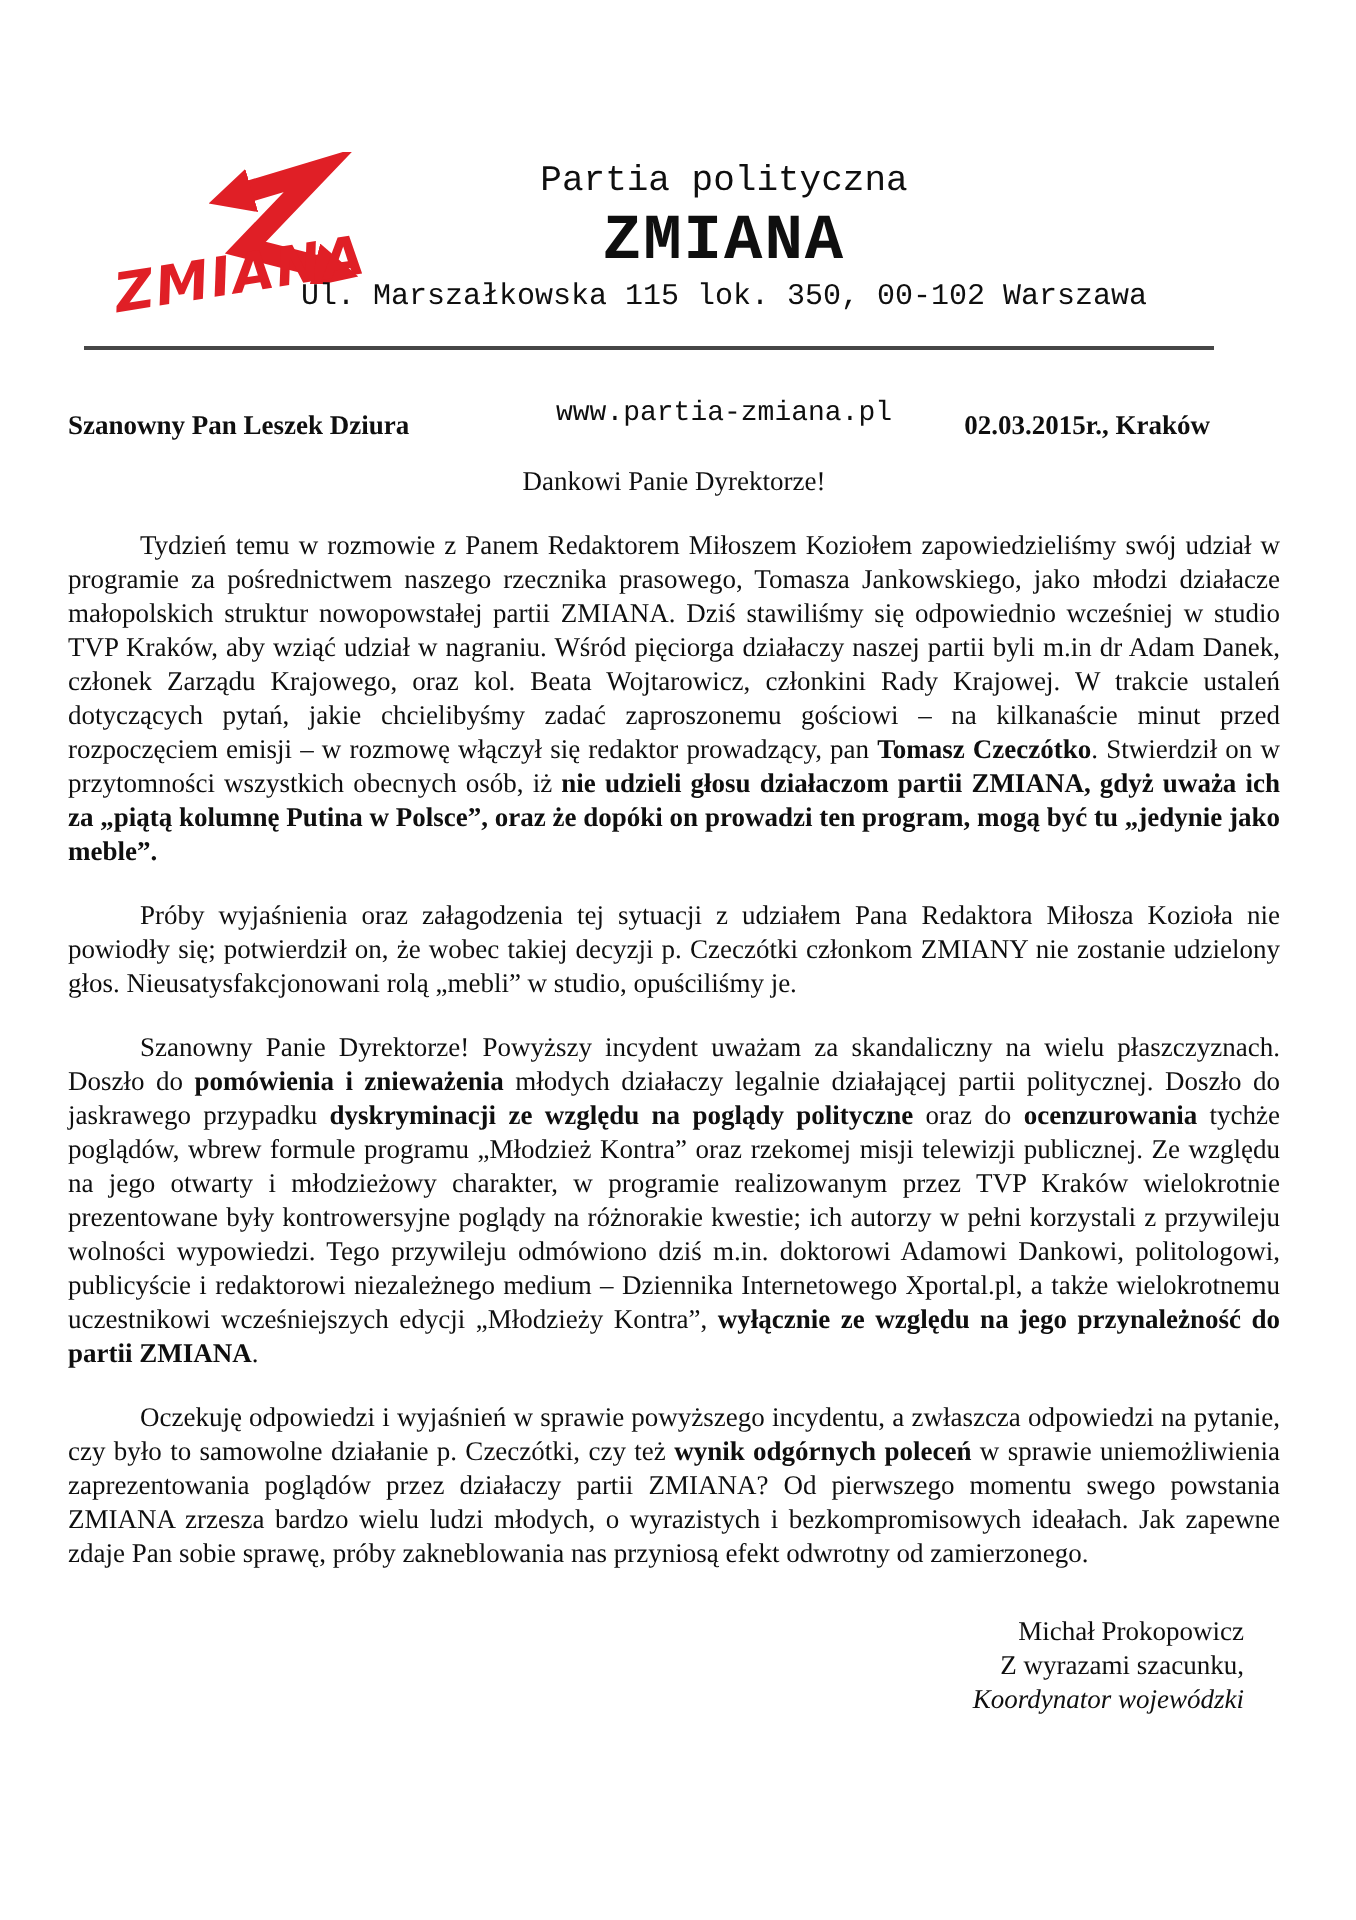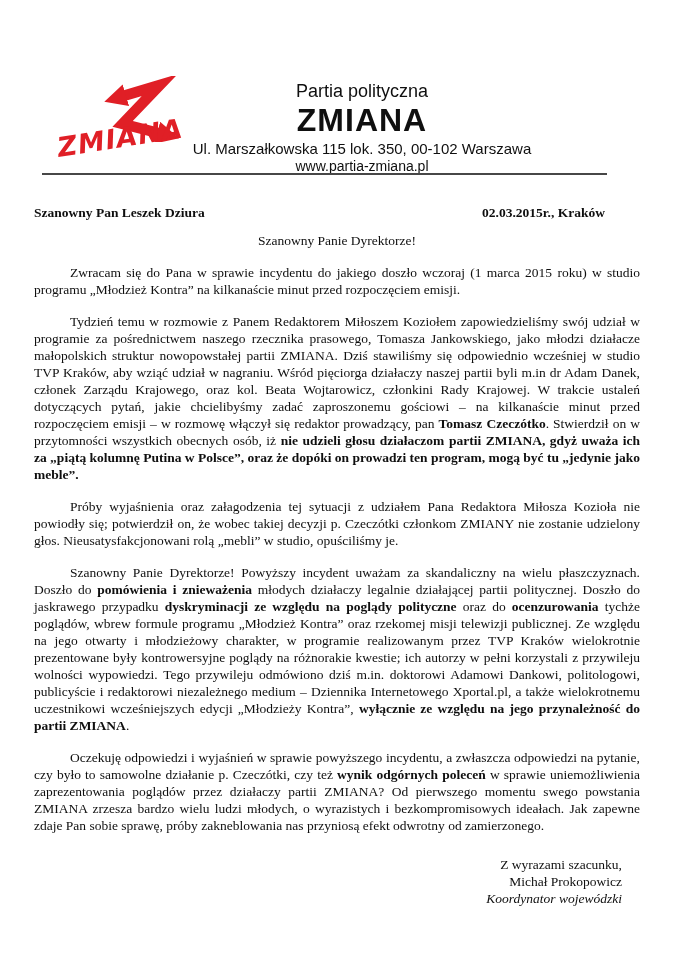--- a/index.html
+++ b/index.html
@@ -24,26 +24,26 @@
     font-family:"DejaVu Sans", sans-serif;
     font-weight:bold; font-style:italic;
     font-size:27px; letter-spacing:1px;
     transform:rotate(-9deg);
     transform-origin:left bottom;
     white-space:nowrap;
   }
   .head-text {
     position:absolute; left:46px; right:0; top:80px;
     text-align:center;
-    font-family:Liberation Sans, sans-serif;
+    font-family:Liberation Mono, monospace;
   }
   .head-subtitle { font-size:18px; line-height:22px; }
   .head-title    { font-size:32px; line-height:37px; font-weight:bold; letter-spacing:1px; }
   .head-address  { font-size:15px; line-height:19px;text-align:center; }
-  .head-website  { font-size:14px; line-height:17px; }
+  .head-website  { font-size:14px; line-height:17px;margin-top:41px; }
   .head-rule {
     position:absolute; left:42px; top:173px; width:565px; height:0;
     border-top:2px solid var(--rule,#474747);
   }
 
   
   .content {
     position:relative;
     padding:27px 38px 0 34px;
     font-size:13.5px; line-height:17px;
@@ -97,30 +97,29 @@
 
   <main class="content">
 
     <div class="addressee-row">
       <div id="recipient">
           <div class="recipient-line" style="font-weight: bold;">Szanowny Pan Leszek Dziura</div>
         </div>
       <div class="date">02.03.2015r., Kraków</div>
     </div>
 
-    <div class="salutation">Szanowny Panie Dyrektorze!</div>
+    <div class="salutation">Dankowi Panie Dyrektorze!</div>
 
     <div id="paragraphs">
-        <p class="para"><span>Zwracam się do Pana w sprawie incydentu do jakiego doszło wczoraj (1 marca 2015 roku) w studio programu „Młodzież Kontra” na kilkanaście minut przed rozpoczęciem emisji.</span></p>
         <p class="para"><span>Tydzień temu w rozmowie z Panem Redaktorem Miłoszem Koziołem zapowiedzieliśmy swój udział w programie za pośrednictwem naszego rzecznika prasowego, Tomasza Jankowskiego, jako młodzi działacze małopolskich struktur nowopowstałej partii ZMIANA. Dziś stawiliśmy się odpowiednio wcześniej w studio TVP Kraków, aby wziąć udział w nagraniu. Wśród pięciorga działaczy naszej partii byli m.in dr Adam Danek, członek Zarządu Krajowego, oraz kol. Beata Wojtarowicz, członkini Rady Krajowej. W trakcie ustaleń dotyczących pytań, jakie chcielibyśmy zadać zaproszonemu gościowi – na kilkanaście minut przed rozpoczęciem emisji – w rozmowę włączył się redaktor prowadzący, pan </span><span style="font-weight: bold;">Tomasz Czeczótko</span><span>. Stwierdził on w przytomności wszystkich obecnych osób, iż </span><span style="font-weight: bold;">nie udzieli głosu działaczom partii ZMIANA, gdyż uważa ich za „piątą kolumnę Putina w Polsce”, oraz że dopóki on prowadzi ten program, mogą być tu „jedynie jako meble”.</span></p>
         <p class="para"><span>Próby wyjaśnienia oraz załagodzenia tej sytuacji z udziałem Pana Redaktora Miłosza Kozioła nie powiodły się; potwierdził on, że wobec takiej decyzji p. Czeczótki członkom ZMIANY nie zostanie udzielony głos. Nieusatysfakcjonowani rolą „mebli” w studio, opuściliśmy je.</span></p>
         <p class="para"><span>Szanowny Panie Dyrektorze! Powyższy incydent uważam za skandaliczny na wielu płaszczyznach. Doszło do </span><span style="font-weight: bold;">pomówienia  i znieważenia</span><span> młodych działaczy legalnie działającej partii politycznej. Doszło do jaskrawego przypadku </span><span style="font-weight: bold;">dyskryminacji ze względu na poglądy polityczne</span><span> oraz do </span><span style="font-weight: bold;">ocenzurowania</span><span> tychże poglądów, wbrew formule programu „Młodzież Kontra” oraz rzekomej misji telewizji publicznej. Ze względu na jego otwarty i młodzieżowy charakter, w programie realizowanym przez TVP Kraków wielokrotnie prezentowane były kontrowersyjne poglądy na różnorakie kwestie; ich autorzy w pełni korzystali z przywileju wolności wypowiedzi. Tego przywileju odmówiono dziś m.in. doktorowi Adamowi Dankowi, politologowi, publicyście i redaktorowi niezależnego medium – Dziennika Internetowego Xportal.pl, a także wielokrotnemu uczestnikowi wcześniejszych edycji „Młodzieży Kontra”, </span><span style="font-weight: bold;">wyłącznie ze względu na jego przynależność do partii ZMIANA</span><span>.</span></p>
         <p class="para"><span>Oczekuję odpowiedzi i wyjaśnień w sprawie powyższego incydentu, a zwłaszcza odpowiedzi na pytanie, czy było to samowolne działanie p. Czeczótki, czy też </span><span style="font-weight: bold;">wynik odgórnych poleceń</span><span> w sprawie uniemożliwienia zaprezentowania poglądów przez działaczy partii ZMIANA? Od pierwszego momentu swego powstania ZMIANA zrzesza bardzo wielu ludzi młodych, o wyrazistych i bezkompromisowych ideałach. Jak zapewne zdaje Pan sobie sprawę,  próby zakneblowania nas przyniosą efekt odwrotny od zamierzonego.</span></p>
       </div>
 
     <div id="closing" class="closing">
+        <div class="closing-line">Michał Prokopowicz</div>
         <div class="closing-line">Z wyrazami szacunku,</div>
-        <div class="closing-line">Michał Prokopowicz</div>
         <div class="closing-line" style="font-style: italic;">Koordynator wojewódzki</div>
       </div>
   </main>
 
 </div>
 
 </body></html>

